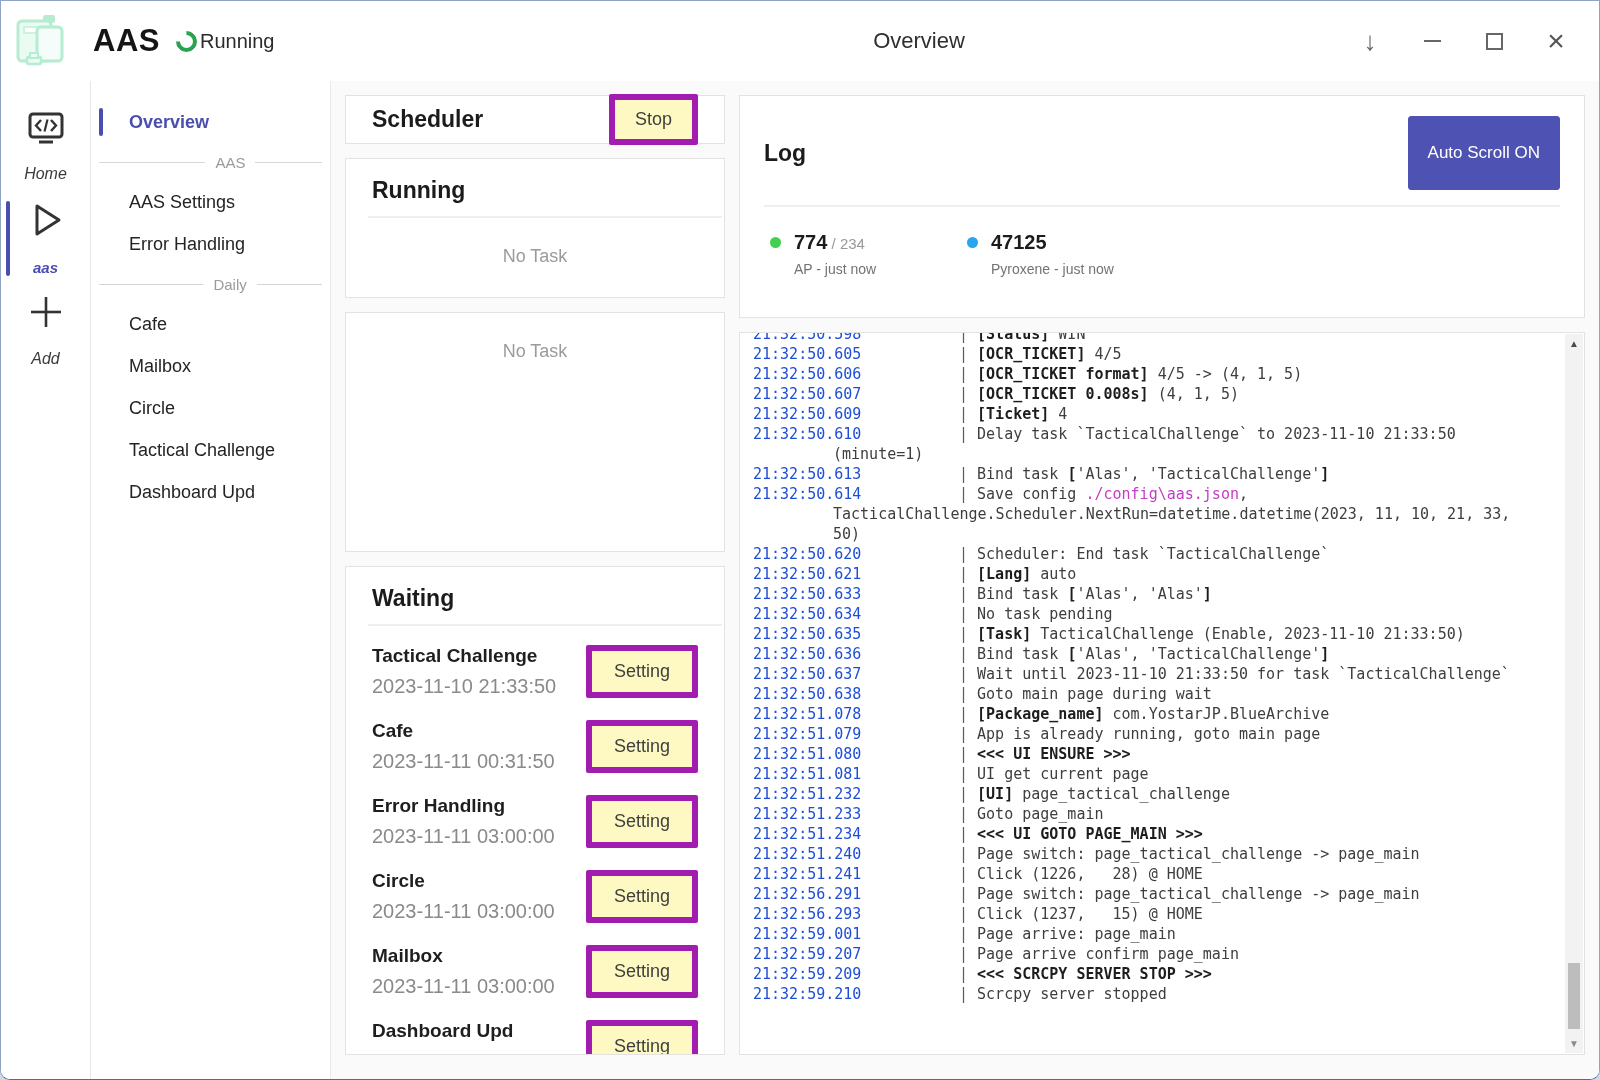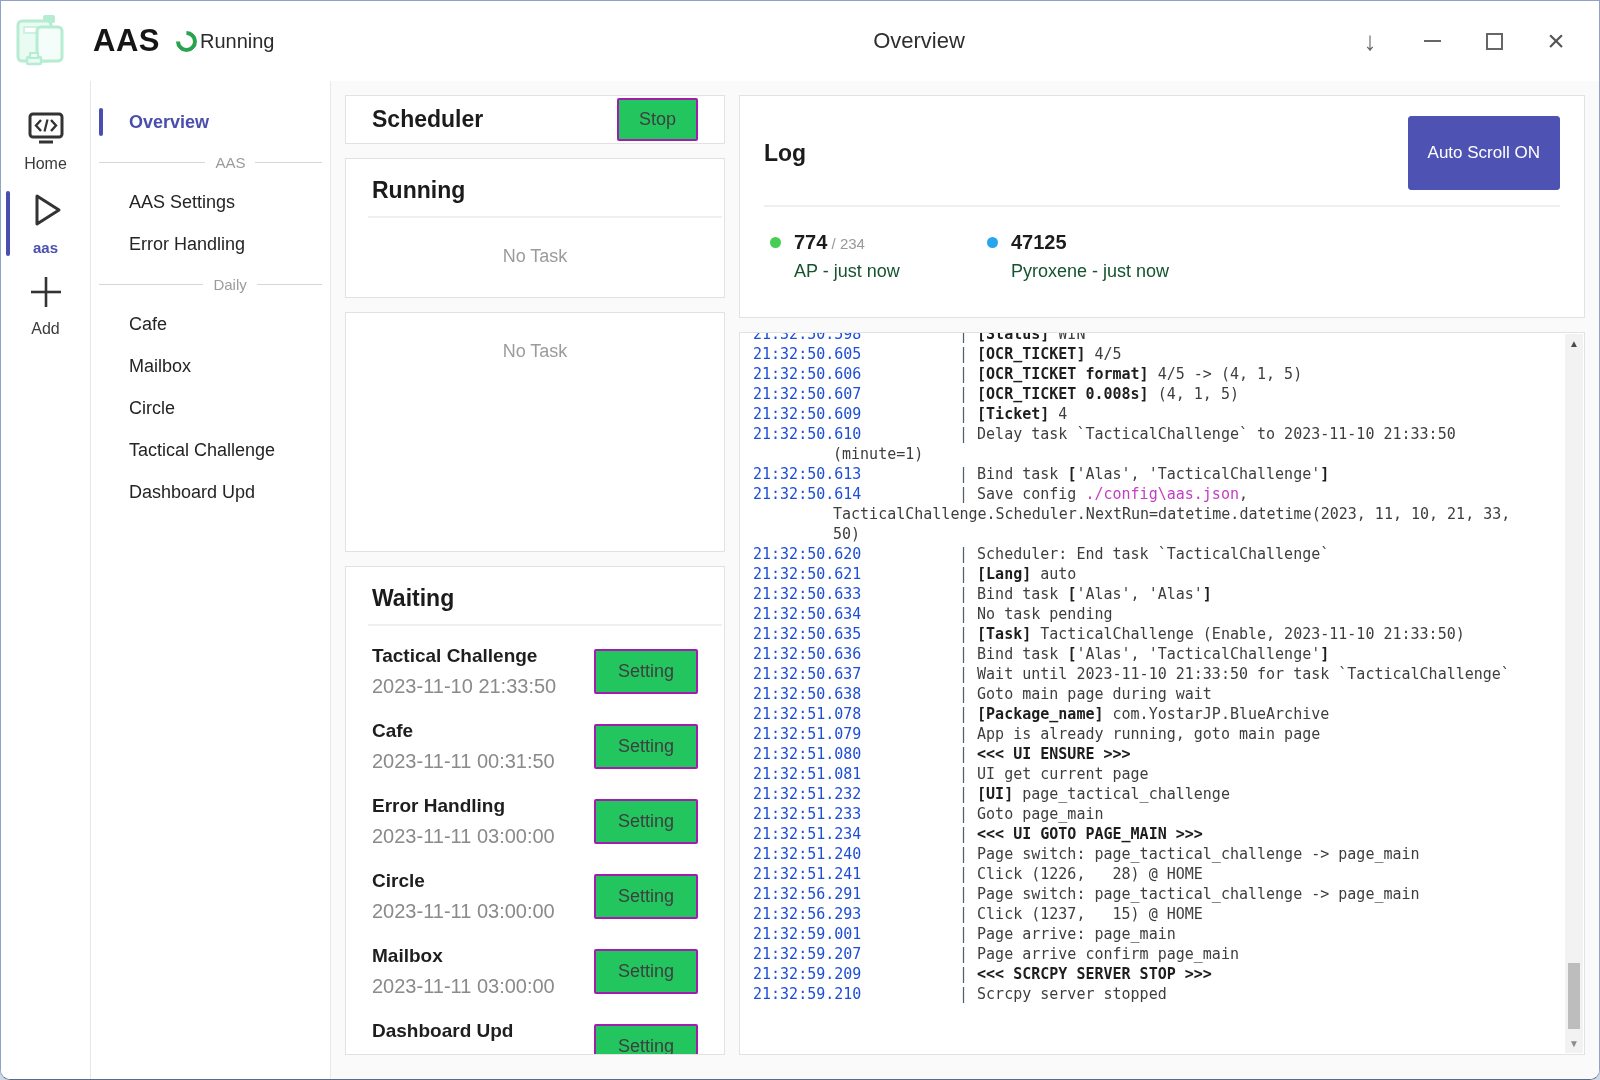--- a/index.html
+++ b/index.html
@@ -26,21 +26,21 @@
   .wc-min .bar{ width:17px; height:2px; background:#666; }
   .wc-max .box{ width:17px; height:17px; border:2px solid #666; }
   .wc-close{ font-size:30px; font-weight:300; color:#555; }
   
   .body{ display:flex; height:998px; }
   
   .rail{ width:90px; background:#fff; border-right:1px solid #e7e7e7; padding-top:22px;
          display:flex; flex-direction:column; align-items:center; }
   .rail-item{ position:relative; width:100%; display:flex; flex-direction:column; align-items:center;
               padding:8px 0 10px; cursor:pointer; }
-  .rail-item .r-label{ font-size:16px; color:#3b3b3b; margin-top:6px; }
+  .rail-item .r-label{ font-size:16px; color:#3b3b3b; margin-top:16px;font-style:italic; }
   .rail-item.active .r-label{ color:#4a4eae; font-weight:700; font-size:15px; }
   .rail-accent{ position:absolute; left:5px; top:8px; bottom:10px; width:4px; border-radius:3px;
                 background:transparent; }
   .rail-item.active .rail-accent{ background:#4a4eae; }
   
   .sidebar{ width:240px; background:#fff; border-right:1px solid #e9e9e9; padding-top:20px; }
   .sb-item{ position:relative; display:flex; align-items:center; height:42px; padding-left:38px;
             font-size:18px; color:#242424; cursor:pointer; }
   .sb-item .sb-accent{ position:absolute; left:8px; top:7px; bottom:7px; width:4px; border-radius:3px; }
   .sb-item.active{ color:#4a4eae; font-weight:700; }
@@ -51,46 +51,46 @@
   .sb-sep .line.r{ flex:1; }
   .sb-sep-text{ font-size:15px; color:#9b9b9b; padding:0 10px; }
   
   .main{ flex:1; background:#fafafa; padding:14px 14px 24px 14px; display:flex; gap:14px; }
   .col-left{ width:380px; display:flex; flex-direction:column; gap:14px; }
   .col-right{ flex:1; display:flex; flex-direction:column; gap:14px; }
   .card{ background:#fff; border:1px solid #e2e2e2; }
   
   .scheduler{ height:49px; display:flex; align-items:center; justify-content:space-between; padding:0 26px; }
   .card-title{ font-size:23px; font-weight:600; color:#1b1b1b; }
-  .btn{ background:#22c55e; border:2px solid #a21caf; color:#3f3f3f; font-size:18px;
+  .btn{ background:#fef9c3; border:6px solid #a21caf; color:#3f3f3f; font-size:18px;
         font-family:"Liberation Sans", sans-serif; padding:9px 20px; cursor:pointer; border-radius:2px; }
   
   .running{ height:140px; }
   .pending{ height:240px; }
   .card-head{ margin:0 2px 0 22px; padding:18px 0 12px 4px; border-bottom:2px solid #efefef; }
   .no-task{ text-align:center; color:#9b9b9b; font-size:18px; margin-top:28px; }
   
   .waiting{ flex:1; display:flex; flex-direction:column; overflow:hidden; }
   .wait-list{ padding:8px 26px 0 26px; }
   .wait-item{ display:flex; justify-content:space-between; align-items:center; padding:11px 0; }
   .wi-name{ font-size:19px; font-weight:600; color:#1e1e1e; }
   .wi-date{ font-size:20px; color:#8a8a8a; margin-top:8px; }
   .wi-btn{ padding:10px 22px;margin-left:28px; }
   
   .log-card{ height:223px; padding:20px 24px; }
   .log-head{ display:flex; align-items:center; justify-content:space-between; }
   .btn-accent{ background:#4e52b2; border:1px solid #4e52b2; color:#fff; font-size:17px;
                padding:26px 19px; border-radius:3px; cursor:pointer; font-family:"Liberation Sans", sans-serif; }
   .log-rule{ border-bottom:2px solid #efefef; margin-top:15px; }
-  .log-stats{ display:flex; margin-top:24px; padding-left:6px;gap:20px; }
+  .log-stats{ display:flex; margin-top:24px; padding-left:6px; }
   .log-stat{ width:197px; display:flex; gap:13px; }
   .stat-dot{ width:11px; height:11px; border-radius:50%; margin-top:6px; flex:none; }
   .stat-value{ font-size:20px; font-weight:700; color:#1c1c1c; }
   .stat-total{ font-size:15px; color:#999; font-weight:400; }
-  .stat-label{ font-size:18px; color:#14532d; margin-top:7px; }
+  .stat-label{ font-size:14px; color:#737373; margin-top:7px; }
   
   .console{ flex:1; position:relative; overflow:hidden; }
   .console-lines{ position:absolute; top:-9px; left:13px; right:30px; bottom:0;
                   font-family:"DejaVu Sans Mono", monospace; font-size:15px; line-height:20px;
                   white-space:pre-wrap; overflow:hidden; }
   .log-entry{ padding-left:80px; text-indent:-80px; max-width:780px; word-break:break-word; }
   .lvl{ display:inline-block; width:80px; color:#2e587e; }
   .time{ display:inline-block; width:126px; color:#1d4ed8; }
   .lsep{ color:#52616f; }
   .seg-n{ color:#3e3e3e; }

